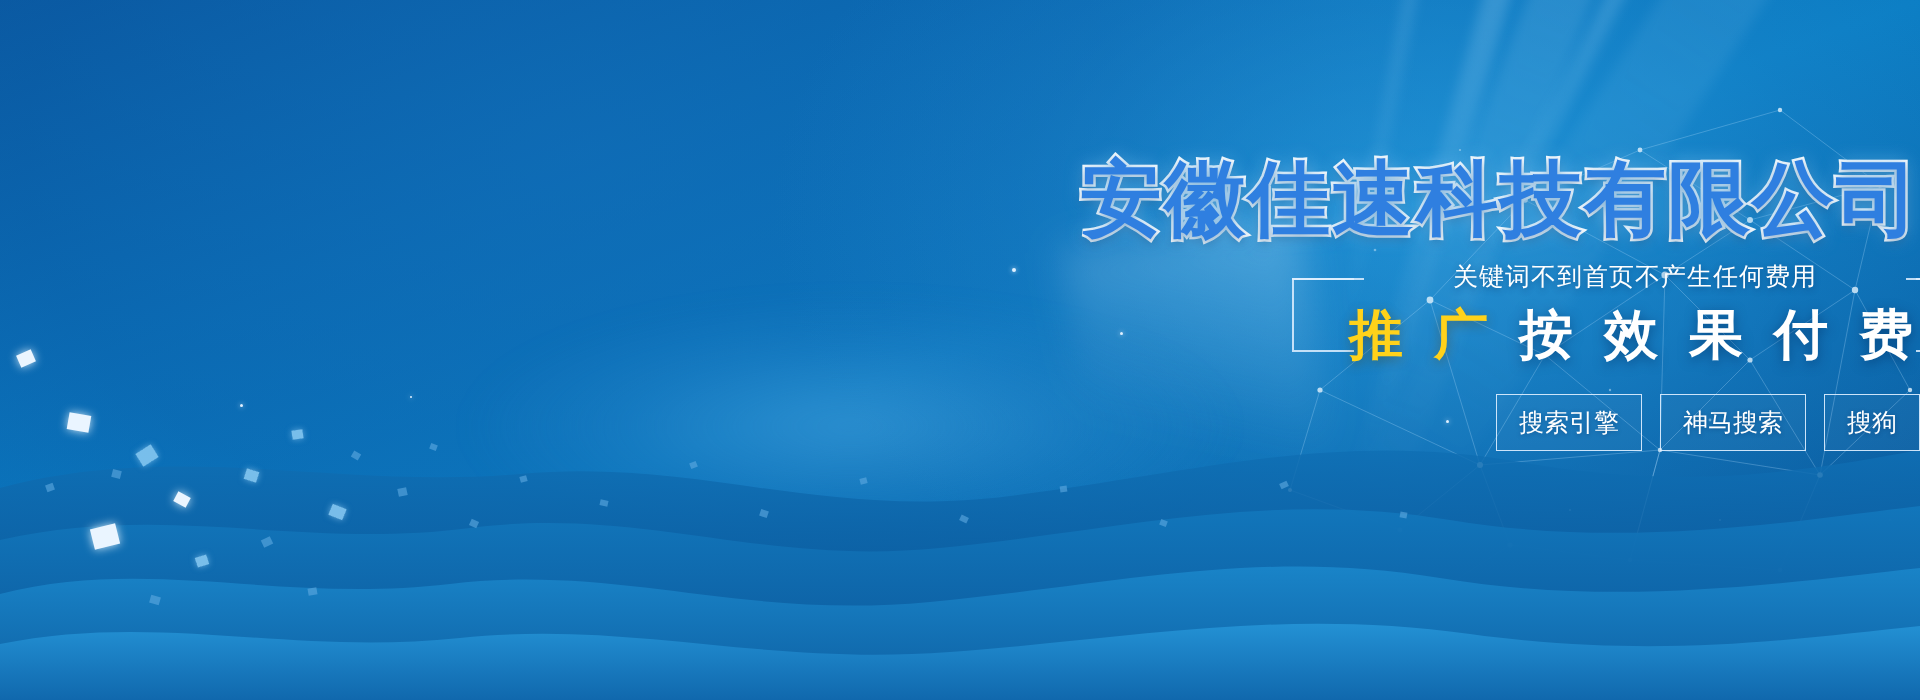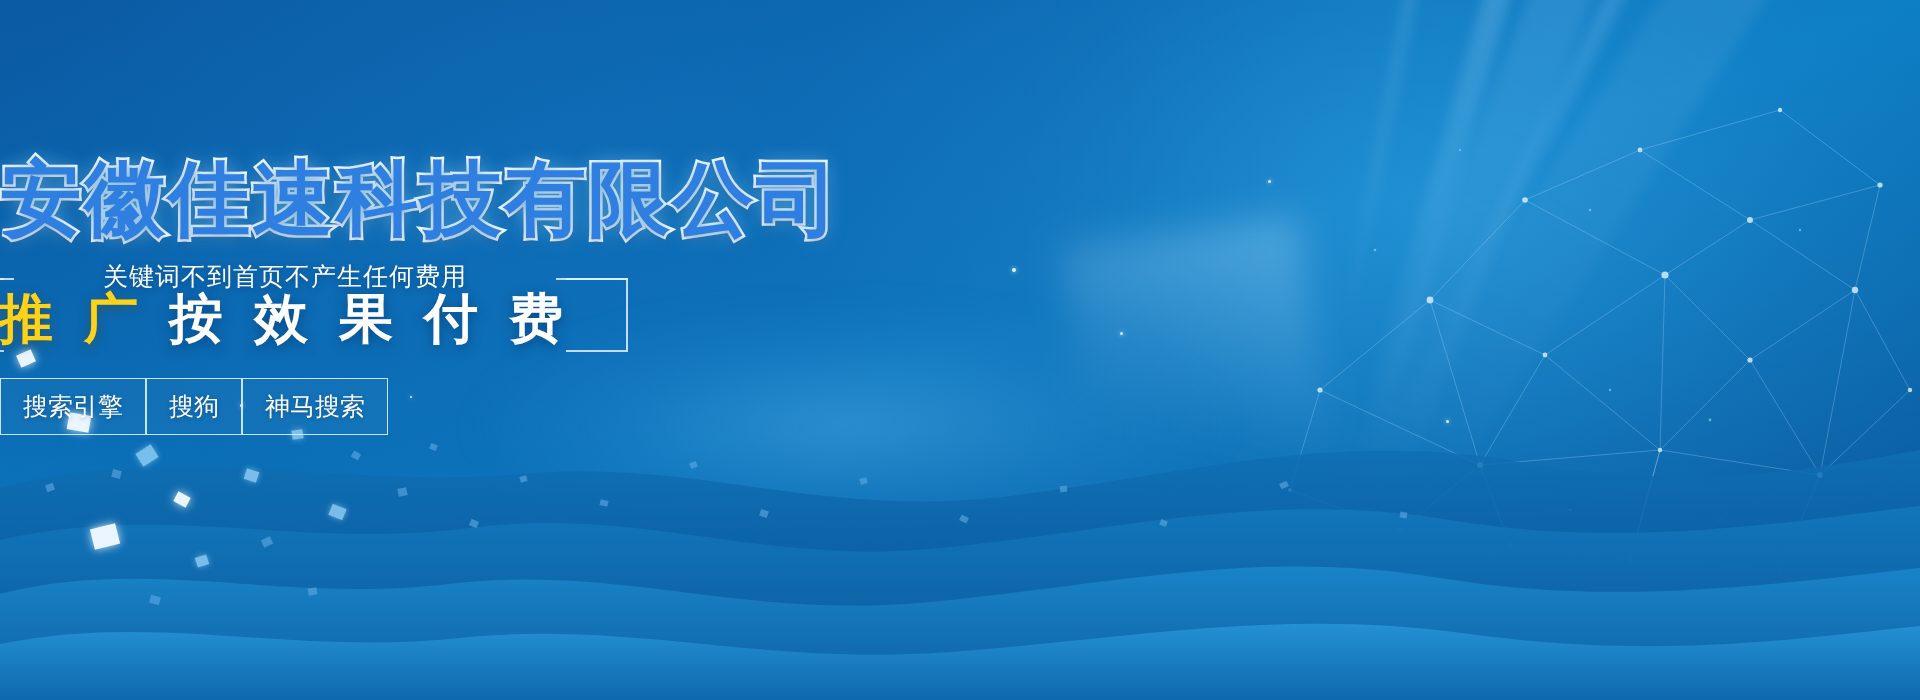--- a/index.html
+++ b/index.html
@@ -61,21 +61,21 @@
   }
   .cube.bright { background:#eaf5ff; box-shadow:0 0 10px rgba(230,245,255,0.9); }
   .cube.dim    { background:rgba(95,170,225,0.60); box-shadow:none; }
 
   
   .spark { position:absolute; background:#dff0ff; border-radius:50%; box-shadow:0 0 5px rgba(220,240,255,.9); }
 
   
   #content {
     position:absolute; inset:0;
-    display:flex; flex-direction:column; align-items:flex-start;
+    display:flex; flex-direction:column; align-items:flex-end;
   }
 
   
   .company-title {
     margin-top:158px;
     font-size:82px;
     font-weight:bold;
     letter-spacing:2px;
     line-height:1;
     color:#2f7fe0;
@@ -114,36 +114,36 @@
     letter-spacing:1px;
     line-height:1;
     text-shadow:0 2px 6px rgba(0,40,90,.45);
     white-space:nowrap;
     z-index:2;
     background:transparent;
     padding:0 12px;
   }
 
   .main-slogan {
-    margin-top:0;
+    margin-top:16px;
     font-size:54px;
     font-weight:bold;
     line-height:1.1;
     letter-spacing:8px;
     color:#ffffff;
     text-shadow:0 3px 12px rgba(0,40,90,.5);
     white-space:nowrap;
     z-index:2;
   }
   .main-slogan .hl { color:#ffd21a; text-shadow:0 3px 12px rgba(90,60,0,.45); }
 
   
   .engines {
     margin-top:30px;
-    display:flex; align-items:center; gap:0;border-radius:19px;
+    display:flex; align-items:center; gap:18px;border-radius:19px;
   }
   .engine-btn {
     border:1px solid rgba(220,238,255,0.92);
     color:#ffffff;
     font-size:25px;
     line-height:1;
     padding:15px 22px;
     min-width:96px;
     text-align:center;
     white-space:nowrap;
@@ -297,18 +297,18 @@
 
       <div class="sub-slogan">关键词不到首页不产生任何费用</div>
 
       <div class="main-slogan">
         <span class="hl">推 广</span><span> 按 效 果 付 费</span>
       </div>
     </div>
 
     <div class="engines">
       <div class="engine-btn">搜索引擎</div>
+      <div class="engine-btn">神马搜索</div>
       <div class="engine-btn">搜狗</div>
-      <div class="engine-btn">神马搜索</div>
     </div>
 
   </div>
 </div>
 
 </body></html>

